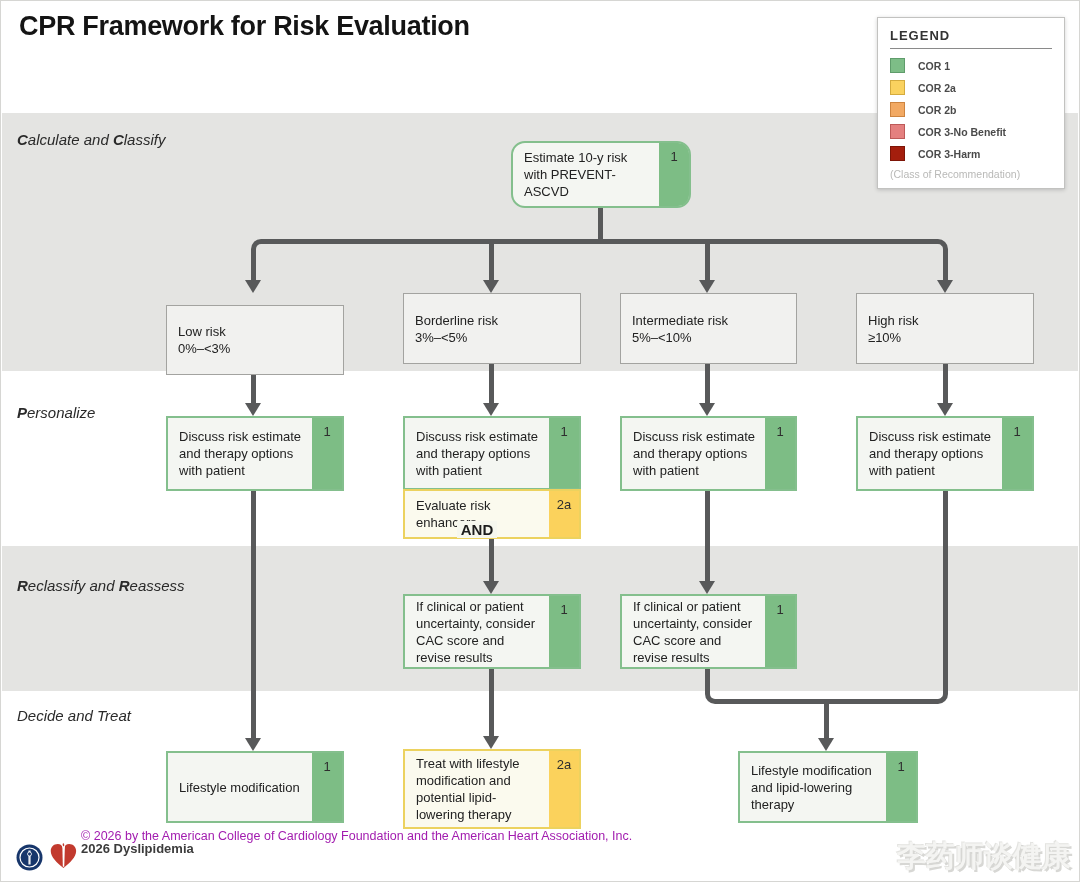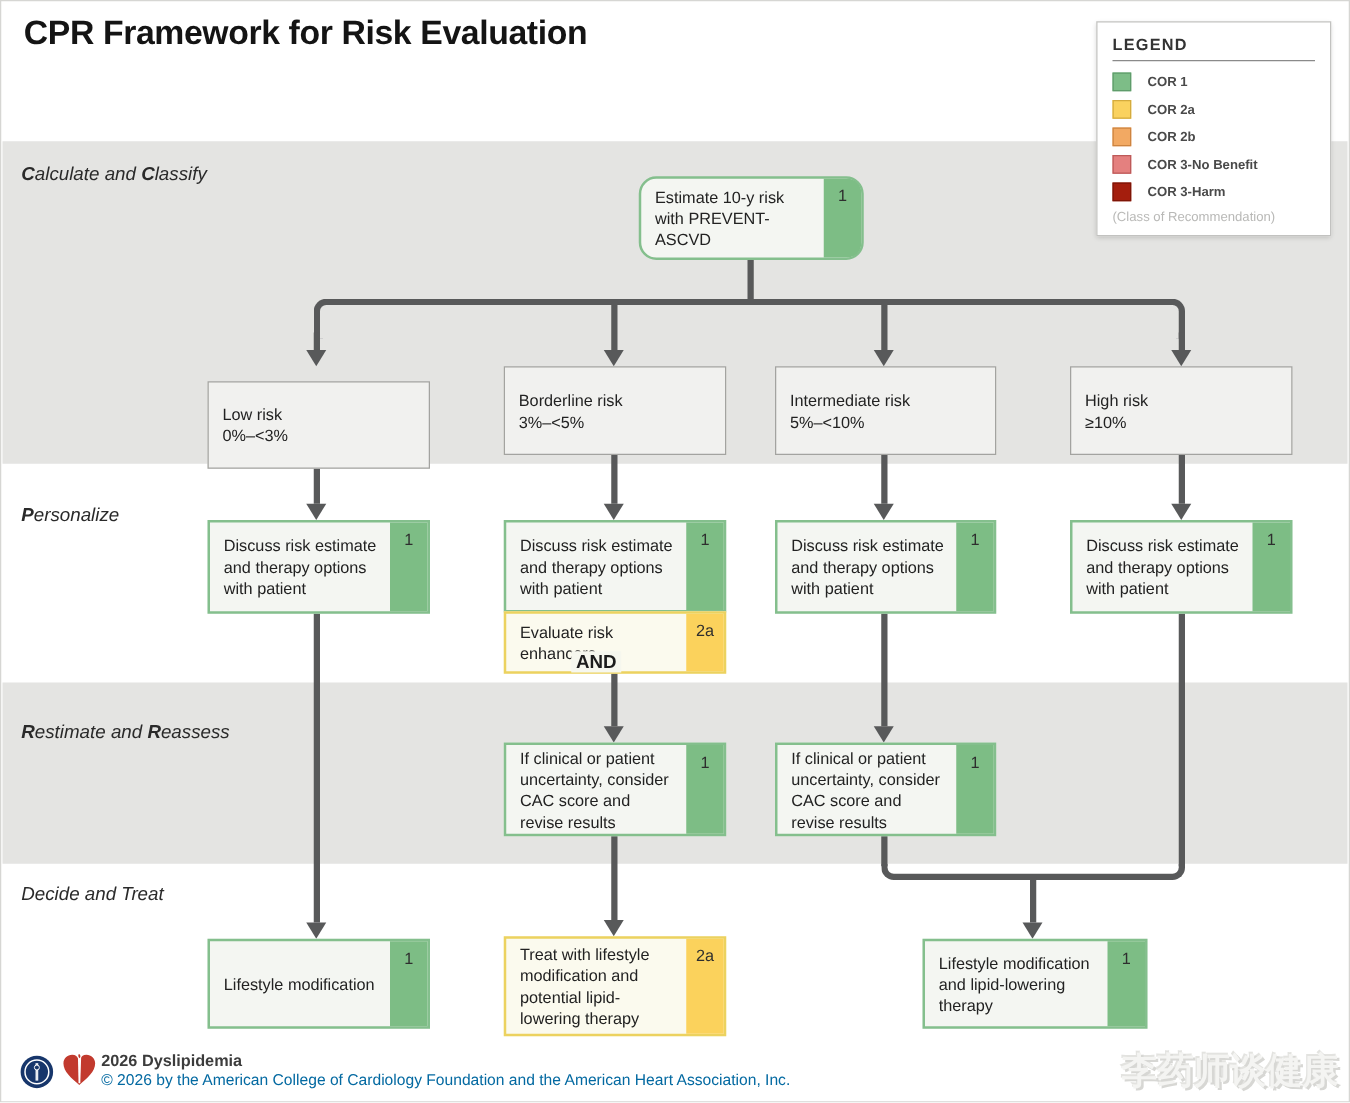--- a/index.html
+++ b/index.html
@@ -42,41 +42,41 @@
   
   .vl{position:absolute;width:5px;background:#58595a;z-index:1;}
   .ah{position:absolute;width:0;height:0;border-left:8px solid transparent;border-right:8px solid transparent;
       border-top:13px solid #58595a;z-index:1;}
   #branch-top{position:absolute;left:250px;top:238px;width:697px;height:32px;box-sizing:border-box;
               border:5px solid #58595a;border-bottom:none;border-radius:10px 10px 0 0;z-index:1;}
   #merge-bottom{position:absolute;left:704px;top:690px;width:243px;height:13px;box-sizing:border-box;
               border:5px solid #58595a;border-top:none;border-radius:0 0 10px 10px;z-index:1;}
   
   #footer-program{position:absolute;left:80px;top:840px;font-size:13px;font-weight:bold;color:#3c3c3c;}
-  #footer-copy{position:absolute;left:80px;top:856px;font-size:12.5px;color:#0369a1;}
+  #footer-copy{position:absolute;left:80px;top:828px;font-size:12.5px;color:#a21caf;}
   .logo{position:absolute;top:843px;}
   #watermark{position:absolute;right:8px;top:836px;font-size:29px;font-weight:bold;color:#f4f4f2;
              text-shadow:2px 2px 0 #d7d7d4, -1px -1px 0 #e3e3e0;z-index:5;}
 </style>
 </head>
 <body>
 
 <div id="page">
 
   <div class="band gray" style="top:112px;height:258px;"></div>
   <div class="band gray" style="top:545px;height:145px;"></div>
 
   <div class="band-label" style="top:130px;">
     <b>C</b><span>alculate and </span><b>C</b><span>lassify</span>
   </div>
   <div class="band-label" style="top:403px;">
     <b>P</b><span>ersonalize</span>
   </div>
   <div class="band-label" style="top:576px;">
-    <b>R</b><span>estimate and </span><b>R</b><span>eassess</span>
+    <b>R</b><span>eclassify and </span><b>R</b><span>eassess</span>
   </div>
   <div class="band-label" style="top:706px;">
     <span>Decide and Treat</span>
   </div>
 
   <div id="title">CPR Framework for Risk Evaluation</div>
 
   <div id="legend">
     <div class="ltitle">LEGEND</div>
     <div class="lrule"></div>

